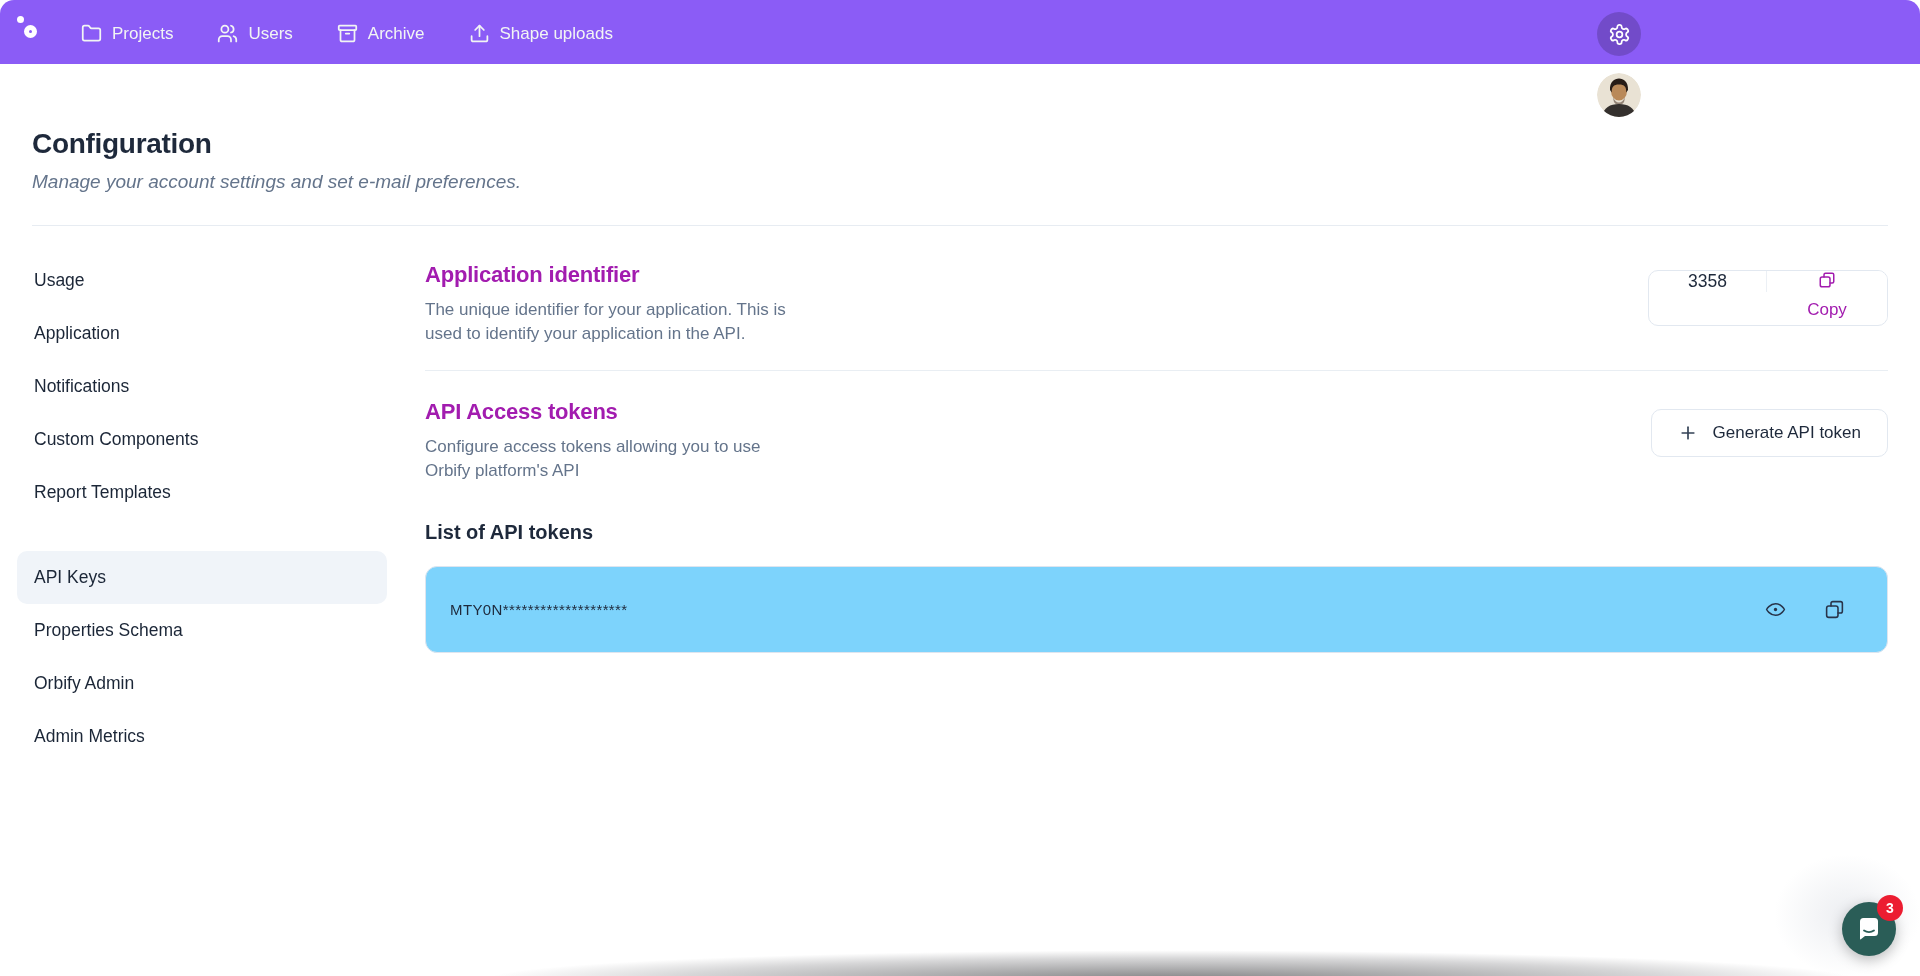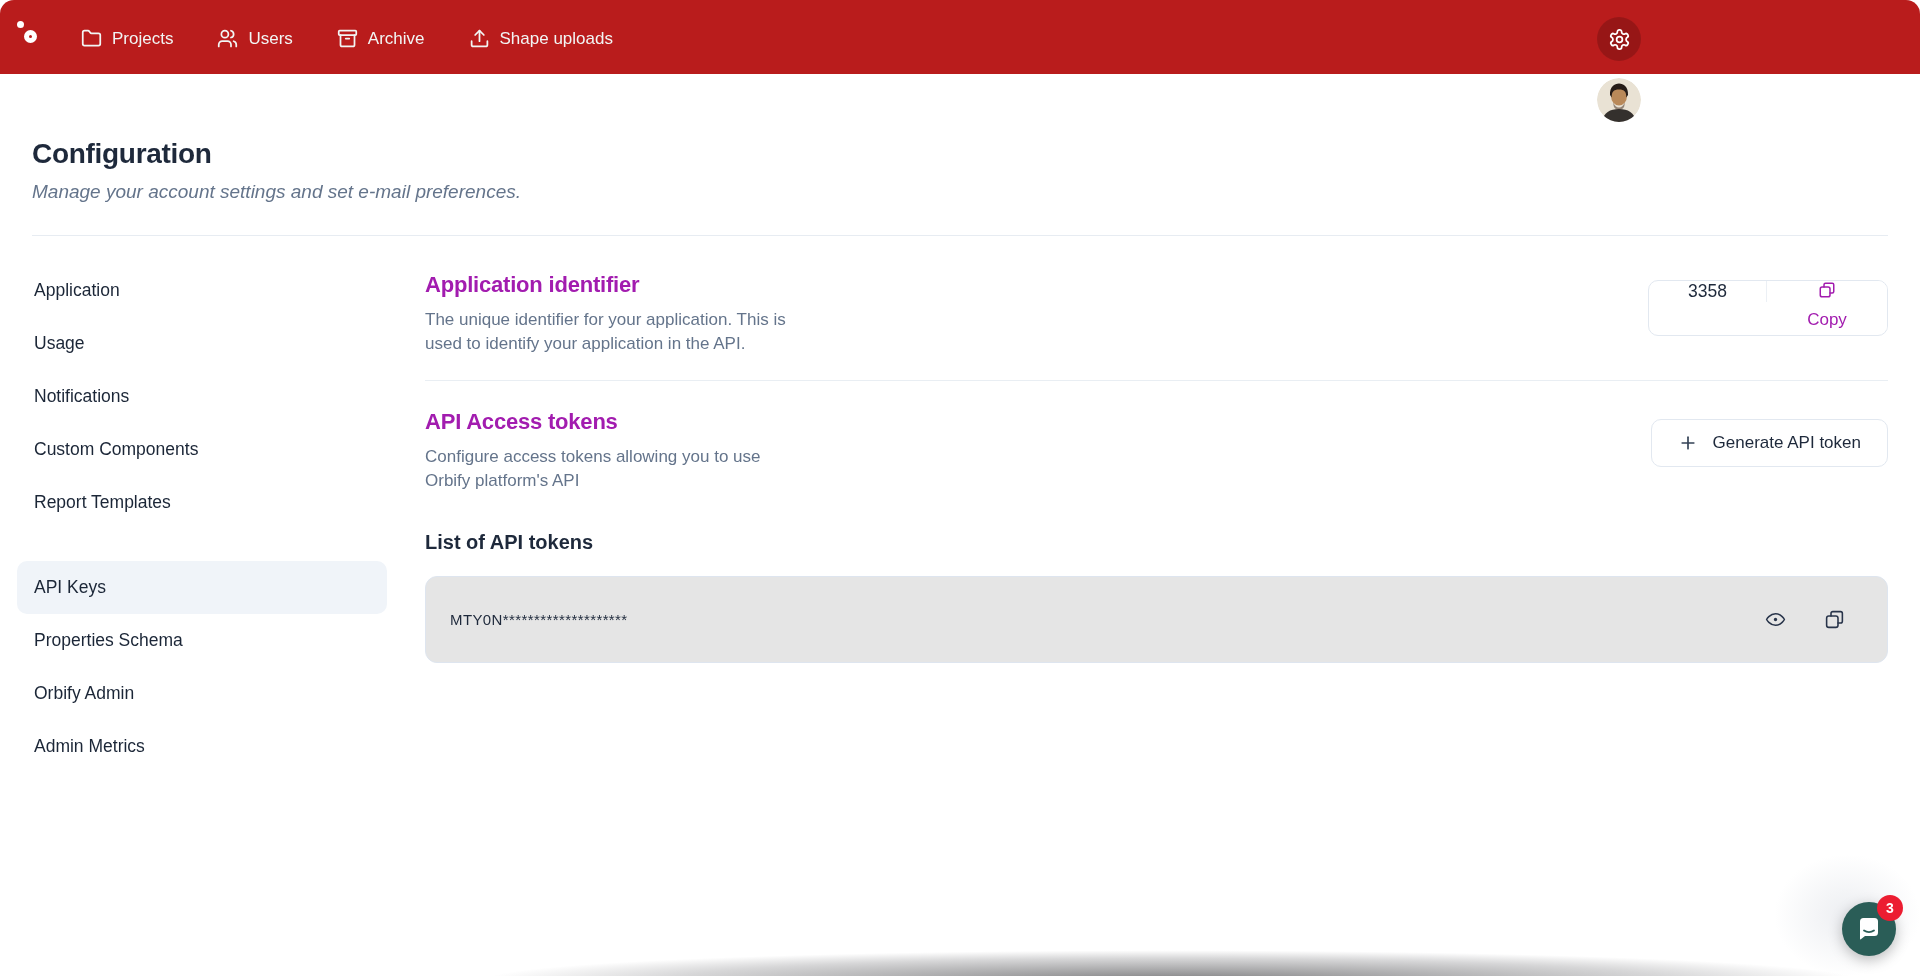--- a/index.html
+++ b/index.html
@@ -6,22 +6,22 @@
   html, body { width: 1920px; height: 976px; overflow: hidden; }
   body {
     font-family: "Liberation Sans", sans-serif;
     background: #ffffff;
     color: #1E293B;
     position: relative;
   }
 
   
   .topnav {
-    height: 74px;
-    background: #b91c1c;
+    height: 64px;
+    background: #8b5cf6;
     border-radius: 14px 14px 0 0;
     display: flex;
     align-items: center;
     padding: 3px 26px 0 13px;
   }
   .logo { position: relative; width: 42px; height: 74px; cursor: pointer; flex-shrink: 0; }
   .logo-dot { position: absolute; left: 4px; top: 19px; width: 7px; height: 7px; border-radius: 50%; background: #fff; }
   .logo-ring { position: absolute; left: 11px; top: 28px; width: 13px; height: 13px; border: 5.5px solid #fff; border-radius: 50%; }
   .nav-items { display: flex; align-items: center; gap: 44px; margin-left: 26px; }
   .nav-item {
@@ -88,21 +88,21 @@
     height: 48px; padding: 0 26px; margin-top: 10px; flex-shrink: 0;
     border: 1px solid #E2E8F0; border-radius: 10px; background: #fff; cursor: pointer;
     display: flex; align-items: center; gap: 15px;
     font-family: inherit; font-size: 17px; font-weight: 500; color: #1E293B;
   }
 
   .list-title { font-size: 20px; font-weight: 600; color: #1E293B; margin-top: 38px; }
 
   .token-card {
     margin-top: 22px; height: 87px;
-    border: 1px solid #DEE5EF; border-radius: 12px; background: #e5e5e5;
+    border: 1px solid #DEE5EF; border-radius: 12px; background: #7dd3fc;
     display: flex; align-items: center; justify-content: space-between;
     padding: 0 42px 0 24px;
   }
   .token-text { font-size: 15px; letter-spacing: 0.4px; color: #1E293B; }
   .token-actions { display: flex; align-items: center; gap: 38px; }
   .icon-btn { border: none; background: transparent; padding: 0; cursor: pointer; color: #28344A; display: grid; place-items: center; }
 
   
   .chat-glow {
     position: absolute; right: 0; bottom: 0; width: 260px; height: 190px;
@@ -210,22 +210,22 @@
   </div>
 </header>
 
 <main class="page-main">
   <h1 class="page-title">Configuration</h1>
   <p class="page-subtitle">Manage your account settings and set e-mail preferences.</p>
   <hr class="top-divider">
 
   <div class="body-grid">
     <aside class="settings-nav">
+      <div class="side-link">Usage</div>
       <div class="side-link">Application</div>
-      <div class="side-link">Usage</div>
       <div class="side-link">Notifications</div>
       <div class="side-link">Custom Components</div>
       <div class="side-link">Report Templates</div>
       <div class="side-link active">API Keys</div>
       <div class="side-link">Properties Schema</div>
       <div class="side-link">Orbify Admin</div>
       <div class="side-link">Admin Metrics</div>
     </aside>
 
     <section class="content">

